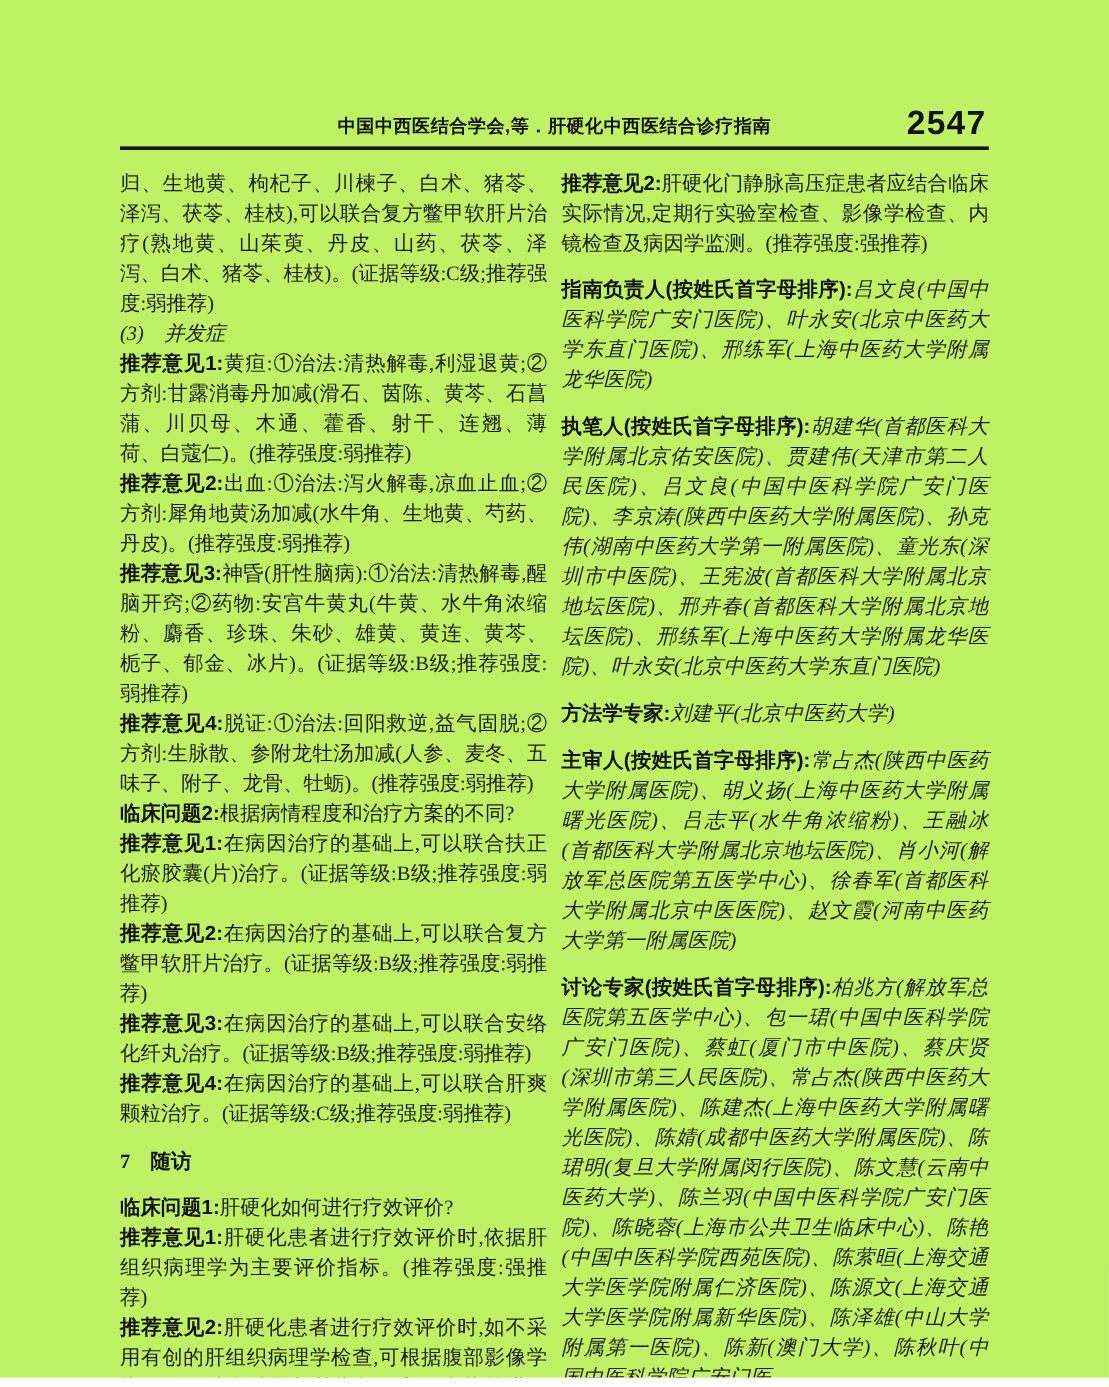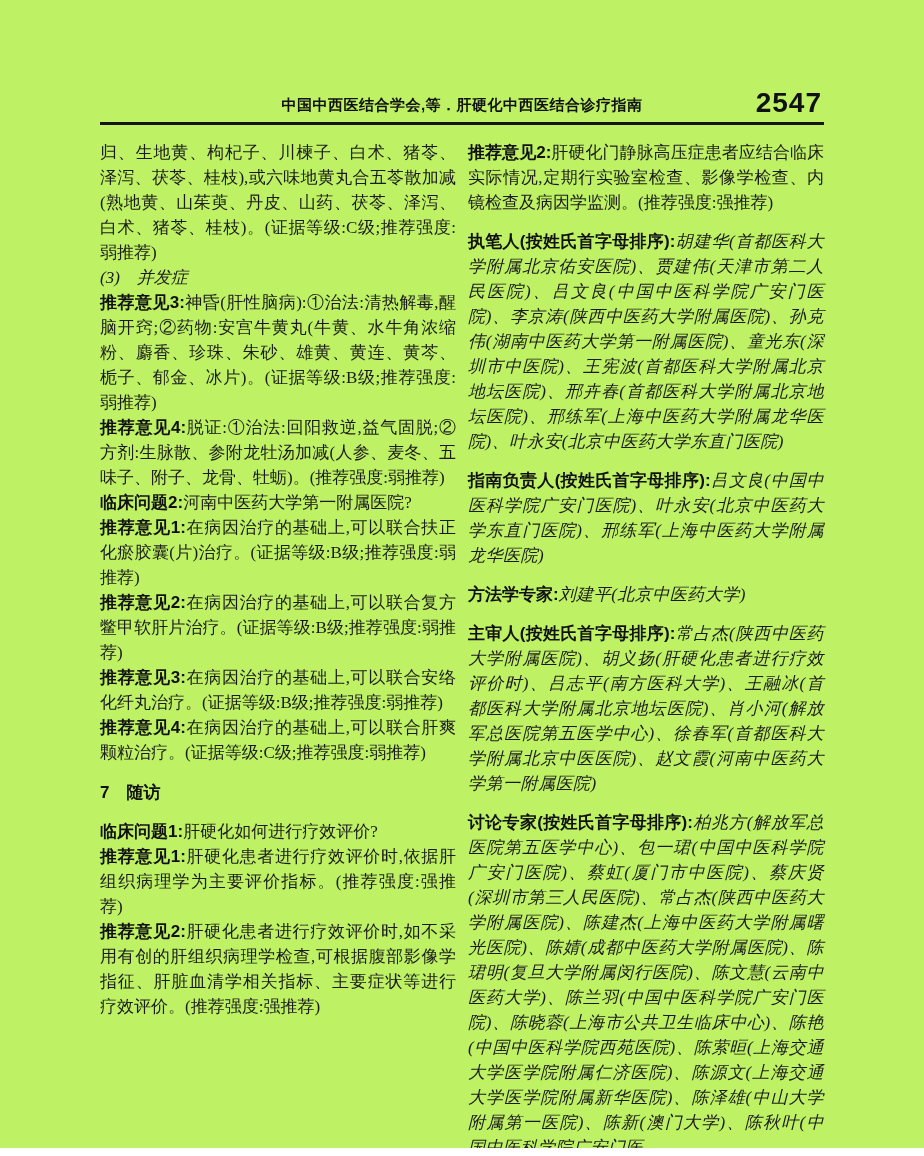--- a/index.html
+++ b/index.html
@@ -32,61 +32,63 @@
   .para{
     margin:0;font-size:17px;line-height:25px;
     text-align:justify;text-justify:inter-ideograph;
   }
   .lead{
     font-family:"Liberation Sans","DejaVu Sans",sans-serif;
     font-weight:700;color:#111;
   }
   .subhead{font-style:italic;}
   .section-heading{
-    font-family:Liberation Sans, sans-serif;
+    font-family:Liberation Serif, serif;
     font-weight:700;font-size:17px;line-height:25px;
     margin:15px 0 14px 0;color:#111;
   }
   .kai .txt{font-style:italic;letter-spacing:0.5px;}
   .gap-top{margin-top:14px;}
 </style>
 </head>
 <body>
 
 <div class="page">
   <div class="content">
 
     <div class="header-row">
       <div class="running-title">中国中西医结合学会,等．肝硬化中西医结合诊疗指南</div>
       <div class="page-number">2547</div>
     </div>
 
     <div class="columns">
 
       <div class="col">
-        <p class="para"><span class="txt">归、生地黄、枸杞子、川楝子、白术、猪苓、泽泻、茯苓、桂枝),或六味地黄丸合五苓散加减(熟地黄、山茱萸、丹皮、山药、茯苓、泽泻、白术、猪苓、桂枝)。(证据等级:C级;推荐强度:弱推荐)</span></p>
+        <p class="para"><span class="txt">归、生地黄、枸杞子、川楝子、白术、猪苓、泽泻、茯苓、桂枝),可以联合复方鳖甲软肝片治疗(熟地黄、山茱萸、丹皮、山药、茯苓、泽泻、白术、猪苓、桂枝)。(证据等级:C级;推荐强度:弱推荐)</span></p>
         <p class="para subhead"><span class="txt">(3)　并发症</span></p>
+        <p class="para"><span class="lead">推荐意见1:</span><span class="txt">黄疸:①治法:清热解毒,利湿退黄;②方剂:甘露消毒丹加减(滑石、茵陈、黄芩、石菖蒲、川贝母、木通、藿香、射干、连翘、薄荷、白蔻仁)。(推荐强度:弱推荐)</span></p>
+        <p class="para"><span class="lead">推荐意见2:</span><span class="txt">出血:①治法:泻火解毒,凉血止血;②方剂:犀角地黄汤加减(水牛角、生地黄、芍药、丹皮)。(推荐强度:弱推荐)</span></p>
         <p class="para"><span class="lead">推荐意见3:</span><span class="txt">神昏(肝性脑病):①治法:清热解毒,醒脑开窍;②药物:安宫牛黄丸(牛黄、水牛角浓缩粉、麝香、珍珠、朱砂、雄黄、黄连、黄芩、栀子、郁金、冰片)。(证据等级:B级;推荐强度:弱推荐)</span></p>
         <p class="para"><span class="lead">推荐意见4:</span><span class="txt">脱证:①治法:回阳救逆,益气固脱;②方剂:生脉散、参附龙牡汤加减(人参、麦冬、五味子、附子、龙骨、牡蛎)。(推荐强度:弱推荐)</span></p>
-        <p class="para"><span class="lead">临床问题2:</span><span class="txt">河南中医药大学第一附属医院?</span></p>
+        <p class="para"><span class="lead">临床问题2:</span><span class="txt">根据病情程度和治疗方案的不同?</span></p>
         <p class="para"><span class="lead">推荐意见1:</span><span class="txt">在病因治疗的基础上,可以联合扶正化瘀胶囊(片)治疗。(证据等级:B级;推荐强度:弱推荐)</span></p>
         <p class="para"><span class="lead">推荐意见2:</span><span class="txt">在病因治疗的基础上,可以联合复方鳖甲软肝片治疗。(证据等级:B级;推荐强度:弱推荐)</span></p>
         <p class="para"><span class="lead">推荐意见3:</span><span class="txt">在病因治疗的基础上,可以联合安络化纤丸治疗。(证据等级:B级;推荐强度:弱推荐)</span></p>
         <p class="para"><span class="lead">推荐意见4:</span><span class="txt">在病因治疗的基础上,可以联合肝爽颗粒治疗。(证据等级:C级;推荐强度:弱推荐)</span></p>
         <p class="para section-heading"><span class="txt">7　随访</span></p>
         <p class="para"><span class="lead">临床问题1:</span><span class="txt">肝硬化如何进行疗效评价?</span></p>
         <p class="para"><span class="lead">推荐意见1:</span><span class="txt">肝硬化患者进行疗效评价时,依据肝组织病理学为主要评价指标。(推荐强度:强推荐)</span></p>
         <p class="para"><span class="lead">推荐意见2:</span><span class="txt">肝硬化患者进行疗效评价时,如不采用有创的肝组织病理学检查,可根据腹部影像学指征、肝脏血清学相关指标、主要症状等进行疗效评价。(推荐强度:强推荐)</span></p>
 
       </div>
 
       <div class="col">
         <p class="para"><span class="lead">推荐意见2:</span><span class="txt">肝硬化门静脉高压症患者应结合临床实际情况,定期行实验室检查、影像学检查、内镜检查及病因学监测。(推荐强度:强推荐)</span></p>
+        <p class="para kai gap-top"><span class="lead">指南负责人(按姓氏首字母排序):</span><span class="txt">吕文良(中国中医科学院广安门医院)、叶永安(北京中医药大学东直门医院)、邢练军(上海中医药大学附属龙华医院)</span></p>
         <p class="para kai gap-top"><span class="lead">执笔人(按姓氏首字母排序):</span><span class="txt">胡建华(首都医科大学附属北京佑安医院)、贾建伟(天津市第二人民医院)、吕文良(中国中医科学院广安门医院)、李京涛(陕西中医药大学附属医院)、孙克伟(湖南中医药大学第一附属医院)、童光东(深圳市中医院)、王宪波(首都医科大学附属北京地坛医院)、邢卉春(首都医科大学附属北京地坛医院)、邢练军(上海中医药大学附属龙华医院)、叶永安(北京中医药大学东直门医院)</span></p>
-        <p class="para kai gap-top"><span class="lead">指南负责人(按姓氏首字母排序):</span><span class="txt">吕文良(中国中医科学院广安门医院)、叶永安(北京中医药大学东直门医院)、邢练军(上海中医药大学附属龙华医院)</span></p>
         <p class="para kai gap-top"><span class="lead">方法学专家:</span><span class="txt">刘建平(北京中医药大学)</span></p>
-        <p class="para kai gap-top"><span class="lead">主审人(按姓氏首字母排序):</span><span class="txt">常占杰(陕西中医药大学附属医院)、胡义扬(肝硬化患者进行疗效评价时)、吕志平(南方医科大学)、王融冰(首都医科大学附属北京地坛医院)、肖小河(解放军总医院第五医学中心)、徐春军(首都医科大学附属北京中医医院)、赵文霞(河南中医药大学第一附属医院)</span></p>
+        <p class="para kai gap-top"><span class="lead">主审人(按姓氏首字母排序):</span><span class="txt">常占杰(陕西中医药大学附属医院)、胡义扬(上海中医药大学附属曙光医院)、吕志平(水牛角浓缩粉)、王融冰(首都医科大学附属北京地坛医院)、肖小河(解放军总医院第五医学中心)、徐春军(首都医科大学附属北京中医医院)、赵文霞(河南中医药大学第一附属医院)</span></p>
         <p class="para kai gap-top"><span class="lead">讨论专家(按姓氏首字母排序):</span><span class="txt">柏兆方(解放军总医院第五医学中心)、包一珺(中国中医科学院广安门医院)、蔡虹(厦门市中医院)、蔡庆贤(深圳市第三人民医院)、常占杰(陕西中医药大学附属医院)、陈建杰(上海中医药大学附属曙光医院)、陈婧(成都中医药大学附属医院)、陈珺明(复旦大学附属闵行医院)、陈文慧(云南中医药大学)、陈兰羽(中国中医科学院广安门医院)、陈晓蓉(上海市公共卫生临床中心)、陈艳(中国中医科学院西苑医院)、陈萦晅(上海交通大学医学院附属仁济医院)、陈源文(上海交通大学医学院附属新华医院)、陈泽雄(中山大学附属第一医院)、陈新(澳门大学)、陈秋叶(中国中医科学院广安门医</span></p>
       </div>
 
     </div>
   </div>
 </div>
 
 </body></html>

